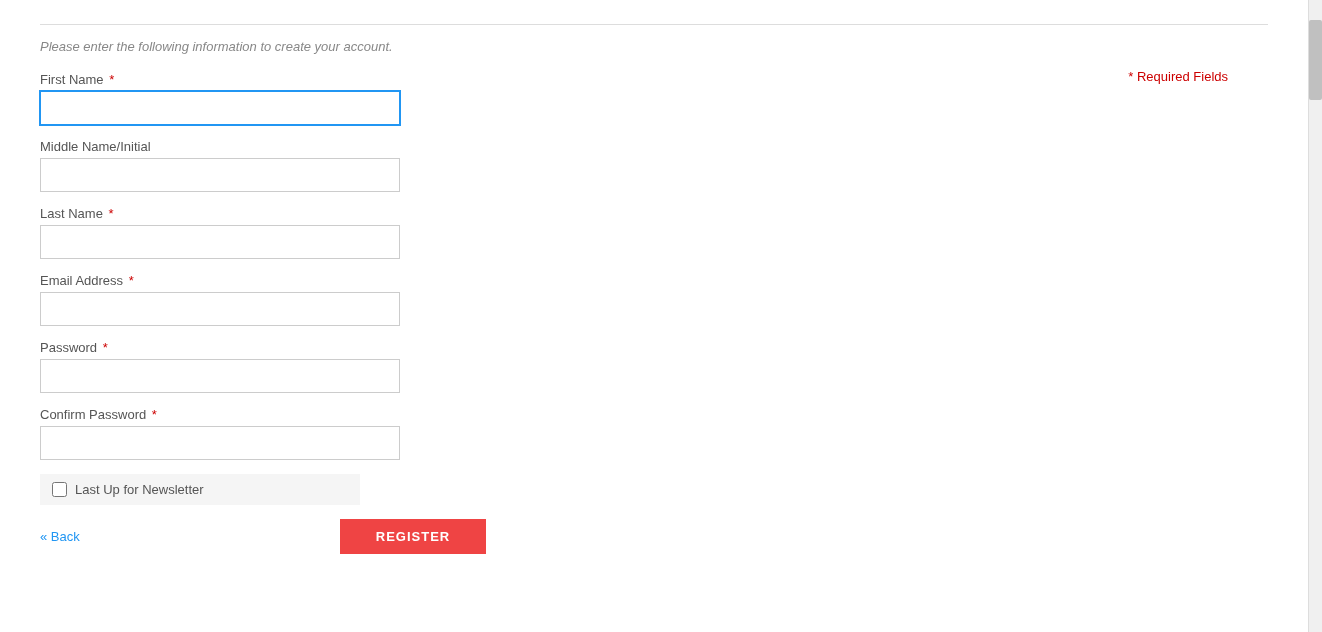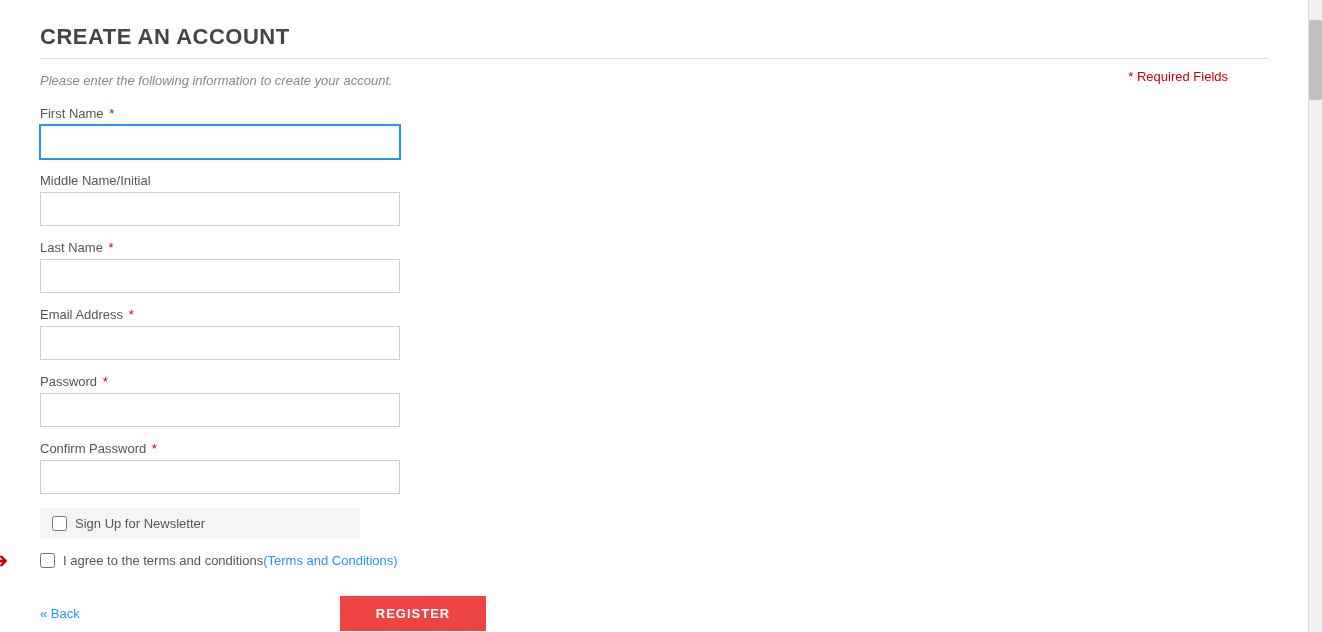--- a/index.html
+++ b/index.html
@@ -187,21 +187,20 @@
       cursor: pointer;
       text-transform: uppercase;
     }
   </style>
 </head>
 <body>
 
 <div class="page-wrapper">
   <div class="main-content">
 
-    <h1>CREATE AN ACCOUNT</h1>
     <hr class="divider">
 
     <p class="subtitle">Please enter the following information to create your account.</p>
 
     <div class="required-notice">
       <span>* Required Fields</span>
     </div>
 
     <div class="form-group">
       <label class="form-label">
@@ -240,29 +239,23 @@
 
     <div class="form-group">
       <label class="form-label">
         <span>Confirm Password</span><span class="required-star"> *</span>
       </label>
       <input type="password" class="form-input" style="">
     </div>
 
     <div class="newsletter-wrapper">
       <input type="checkbox" style="">
-      <span class="newsletter-label">Sign Up for Newsletter</span>
-    </div>
-
-    <div class="terms-wrapper">
-      <span class="arrow-indicator">➔</span>
-      <input type="checkbox" style="">
-      <span class="terms-label">I agree to the terms and conditions </span>
-      <a href="#" class="terms-link">(Terms and Conditions)</a>
-    </div>
+      <span class="newsletter-label">Last Up for Newsletter</span>
+    </div>
+
 
     <div class="footer-actions">
       <a href="#" class="back-link">« Back</a>
       <button class="register-btn">REGISTER</button>
     </div>
 
   </div>
 
   <div class="scrollbar">
     <div class="scrollbar-thumb"></div>

